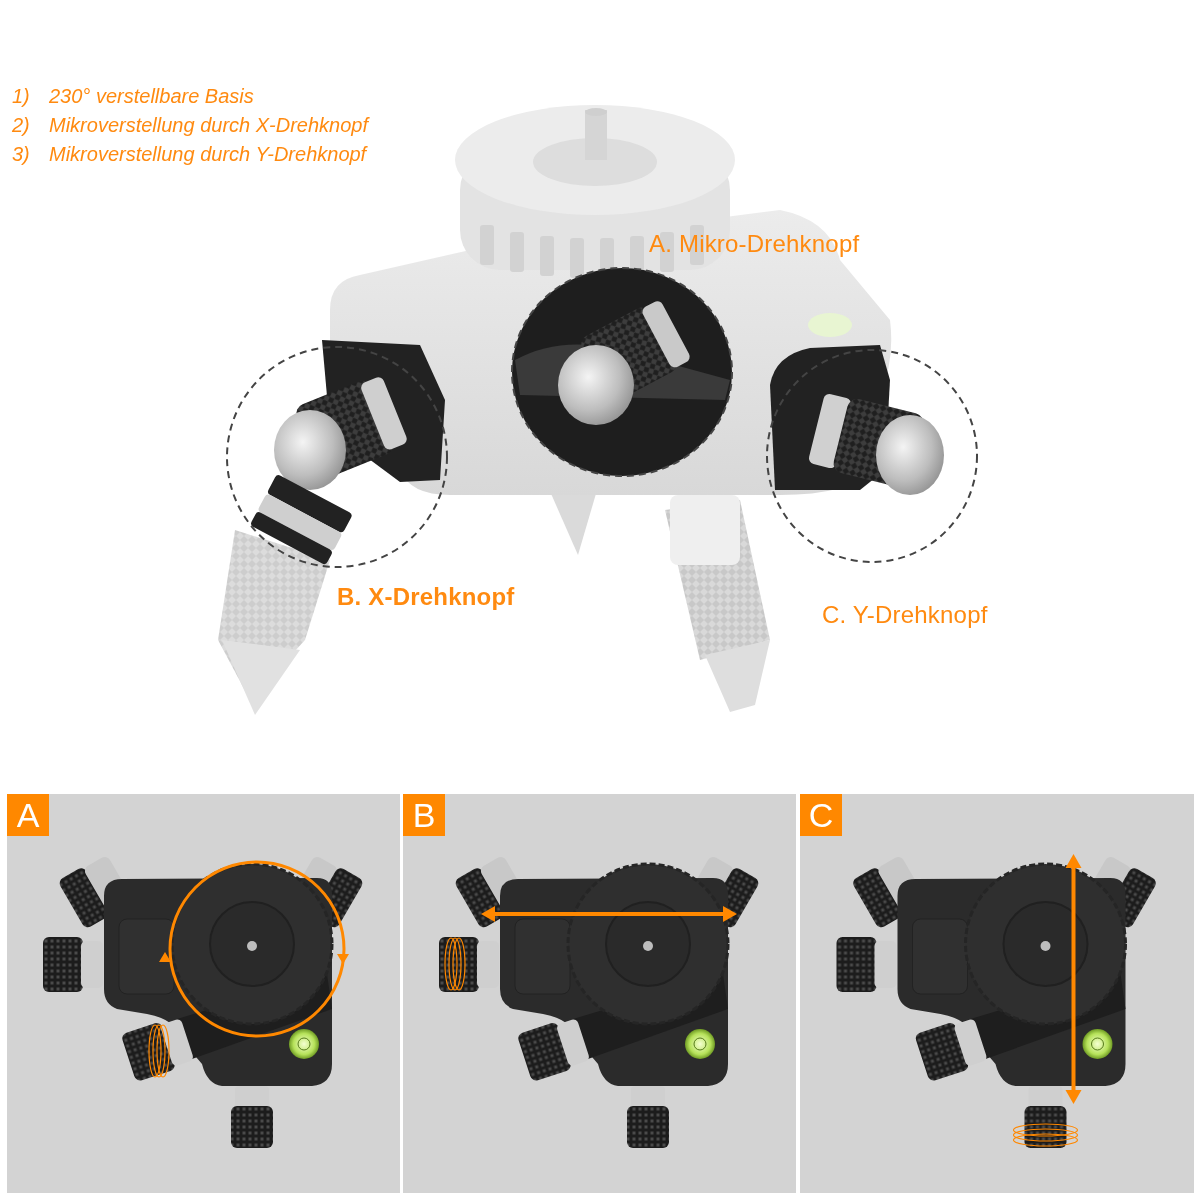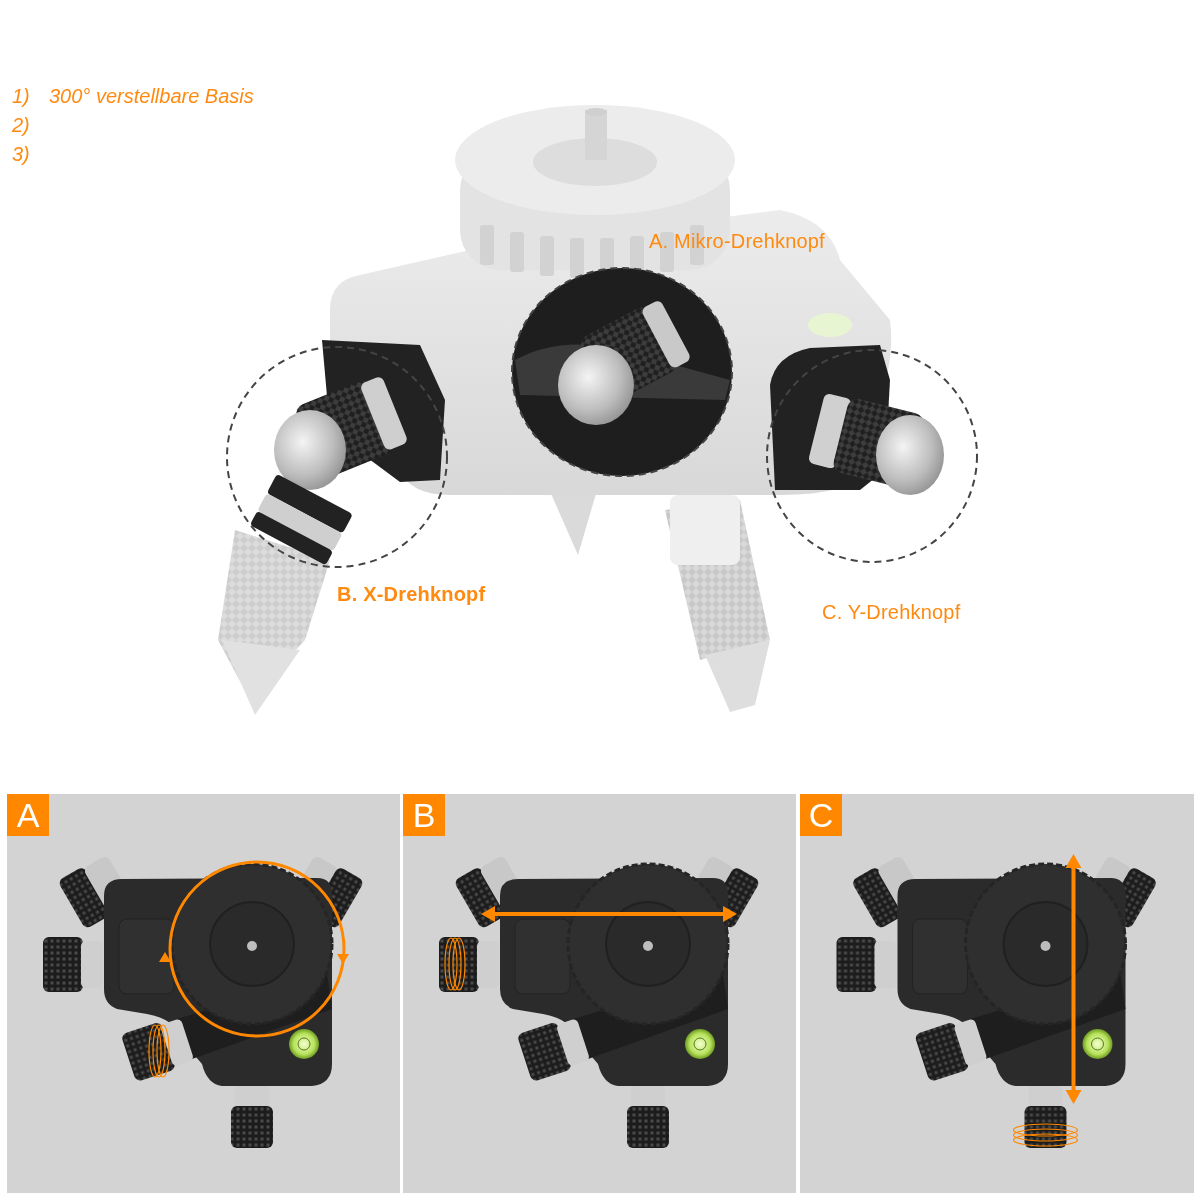--- a/index.html
+++ b/index.html
@@ -7,40 +7,42 @@
   body { position: relative; font-family: "Liberation Sans", sans-serif; }
 
   
   .feature-list { position: absolute; left: 12px; top: 82px; }
   .feature-item { display: flex; align-items: baseline; font-style: italic; font-size: 20px; line-height: 29px; color: #ff8a10; white-space: nowrap; }
   .feature-num { width: 37px; }
 
   
   .hero { position: absolute; left: 0; top: 0; width: 1200px; height: 760px; }
   .hero svg { position: absolute; left: 0; top: 0; }
-  .callout-label { position: absolute; font-size: 20px; color: #ff8a10; white-space: nowrap; letter-spacing: 0.2px; }
+  .callout-label { position: absolute; font-size: 24px; color: #ff8a10; white-space: nowrap; letter-spacing: 0.2px; }
 
   
   .panel { position: absolute; top: 794px; height: 399px; background: #d3d3d3; overflow: hidden; }
   .panel svg { position: absolute; left: 0; top: 0; }
   .panel-badge { position: absolute; left: 0; top: 0; width: 42px; height: 42px; background: #ff8800; color: #ffffff; font-size: 34px; line-height: 42px; text-align: center; font-weight: normal; }
 </style>
 </head>
 <body>
 
 <div class="feature-list">
   <div class="feature-item">
     <span class="feature-num">1)</span>
-    <span>300° verstellbare Basis</span>
+    <span>230° verstellbare Basis</span>
   </div>
   <div class="feature-item">
     <span class="feature-num">2)</span>
+    <span>Mikroverstellung durch X-Drehknopf</span>
   </div>
   <div class="feature-item">
     <span class="feature-num">3)</span>
+    <span>Mikroverstellung durch Y-Drehknopf</span>
   </div>
 </div>
 
 <div class="hero">
   <svg width="1200" height="760" viewBox="0 0 1200 760">
     <defs>
       <linearGradient id="ghostG" x1="0" y1="0" x2="0" y2="1">
         <stop offset="0" stop-color="#ececec"></stop>
           <stop offset="1" stop-color="#d8d8d8"></stop>
       </linearGradient>

